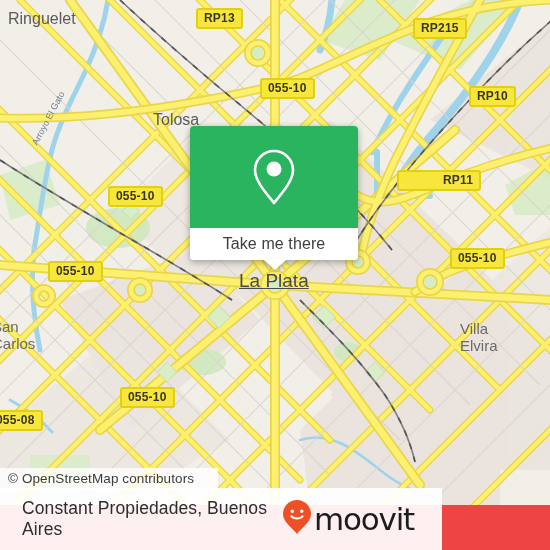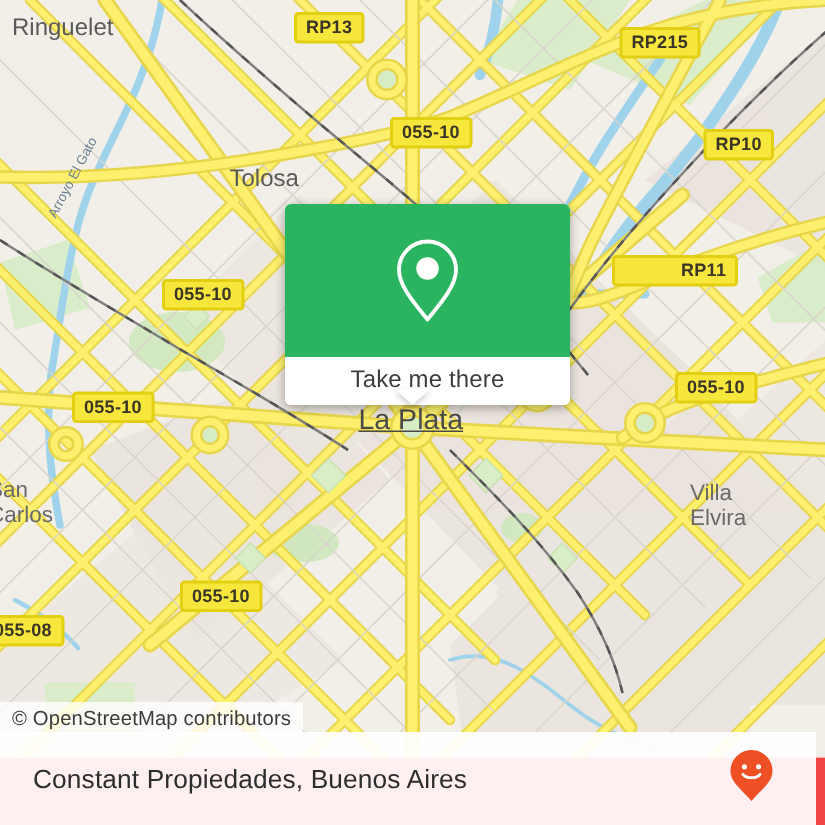--- a/index.html
+++ b/index.html
@@ -21,39 +21,39 @@
   .mlabel.place-two   { font-size:15px; color:#6a6a6a; line-height:17px; text-align:left; }
   .mlabel.water-lbl   { font-size:9px; color:#6b7f93; transform-origin:left top; }
 
   
   .shield { position:absolute; background:#f7e73c; border:2px solid #e3cf12;
             border-radius:3px; color:#3a3526; font-size:12px; font-weight:bold;
             padding:1px 6px 2px 6px; letter-spacing:.2px; line-height:14px;
             font-family:"Liberation Sans", sans-serif; white-space:nowrap; }
 
   
-  #callout { position:absolute; left:190px; top:126px; width:190px; height:134px;
+  #callout { position:absolute; left:190px; top:126px; width:168px; height:134px;
              border-radius:4px; background:#fff;
-             box-shadow:0 2px 7px rgba(0,0,0,.33); overflow:hidden;margin-top:10px; }
+             box-shadow:0 2px 7px rgba(0,0,0,.33); overflow:hidden; }
   #callout-green { height:102px; background:#2bb45f; display:flex;
                    align-items:center; justify-content:center; }
   #callout-btn { height:32px; display:flex; align-items:center; justify-content:center;
                  background:#fff; color:#3e3e3e; font-size:16px; letter-spacing:.1px; }
   #callout-tip { position:absolute; left:263px; top:259px; width:0; height:0;
                  border-left:12px solid transparent; border-right:12px solid transparent;
                  border-top:11px solid #fff;
                  filter:drop-shadow(0 2px 2px rgba(0,0,0,.20)); }
 
   
-  #attrib { position:absolute; left:0; top:468px; padding:3px 8px 4px 8px;
+  #attrib { position:absolute; left:0; top:468px; padding:3px 24px 4px 8px;
             background:rgba(255,255,255,.80); color:#3c3c3c; font-size:13.5px;
             letter-spacing:.1px; }
 
   
-  #footer { position:absolute; left:0; top:488px; width:544px; height:62px;
+  #footer { position:absolute; left:0; top:488px; width:442px; height:62px;
             background:rgba(255,255,255,.92); display:flex; align-items:center;
             justify-content:space-between; padding:0 28px 0 22px; }
   #footer-title { font-size:17.5px; color:#2d2d2d; letter-spacing:.1px; }
   #brand { display:flex; align-items:center; gap:2px; }
   #brand-word { font-size:31px; color:#1d1d1d; letter-spacing:-1.2px;
                 font-family:"DejaVu Sans", sans-serif; font-weight:500; line-height:31px; }
 </style>
 </head>
 <body>
 
@@ -270,21 +270,21 @@
     <div class="mlabel place-two" style="left:-8px; top:318px; white-space:pre; text-align:left;">San
 Carlos</div>
 
 
     <div class="mlabel water-lbl" style="left:30px; top:142px; transform:rotate(-62deg);">Arroyo El Gato</div>
 
     <div class="shield" style="left:196px; top:8px;">RP13</div>
     <div class="shield" style="left:413px; top:18px;">RP215</div>
     <div class="shield" style="left:260px; top:78px;">055-10</div>
     <div class="shield" style="left:469px; top:86px;">RP10</div>
-    <div class="shield" style="left:408px; top:170px;padding-left:44px;">RP11</div>
+    <div class="shield" style="left:397px; top:170px;padding-left:44px;">RP11</div>
     <div class="shield" style="left:108px; top:186px;">055-10</div>
     <div class="shield" style="left:48px; top:261px;">055-10</div>
     <div class="shield" style="left:450px; top:248px;">055-10</div>
     <div class="shield" style="left:120px; top:387px;">055-10</div>
     <div class="shield" style="left:-12px; top:410px;">055-08</div>
 
     <div id="callout">
       <div id="callout-green">
         <span>
           <svg width="46" height="58" viewBox="0 0 46 58">
@@ -305,16 +305,17 @@
 
     <div id="brand">
       <span>
         <svg width="30" height="36" viewBox="0 0 30 36">
           <path d="M15 1 C7.3 1 1 7.3 1 15 C1 23 10 28.5 15 35 C20 28.5 29 23 29 15 C29 7.3 22.7 1 15 1 Z" fill="#ee4f24"></path>
           <circle cx="10.3" cy="12.2" r="1.7" fill="#ffffff"></circle>
           <circle cx="19.7" cy="12.2" r="1.7" fill="#ffffff"></circle>
           <path d="M9.3 17.2 C11.6 20.2 18.4 20.2 20.7 17.2" fill="none" stroke="#ffffff" stroke-width="1.9" stroke-linecap="round"></path>
         </svg>
       </span>
+      <span id="brand-word">moovit</span>
     </div>
   </div>
 
 </div>
 
 </body></html>

